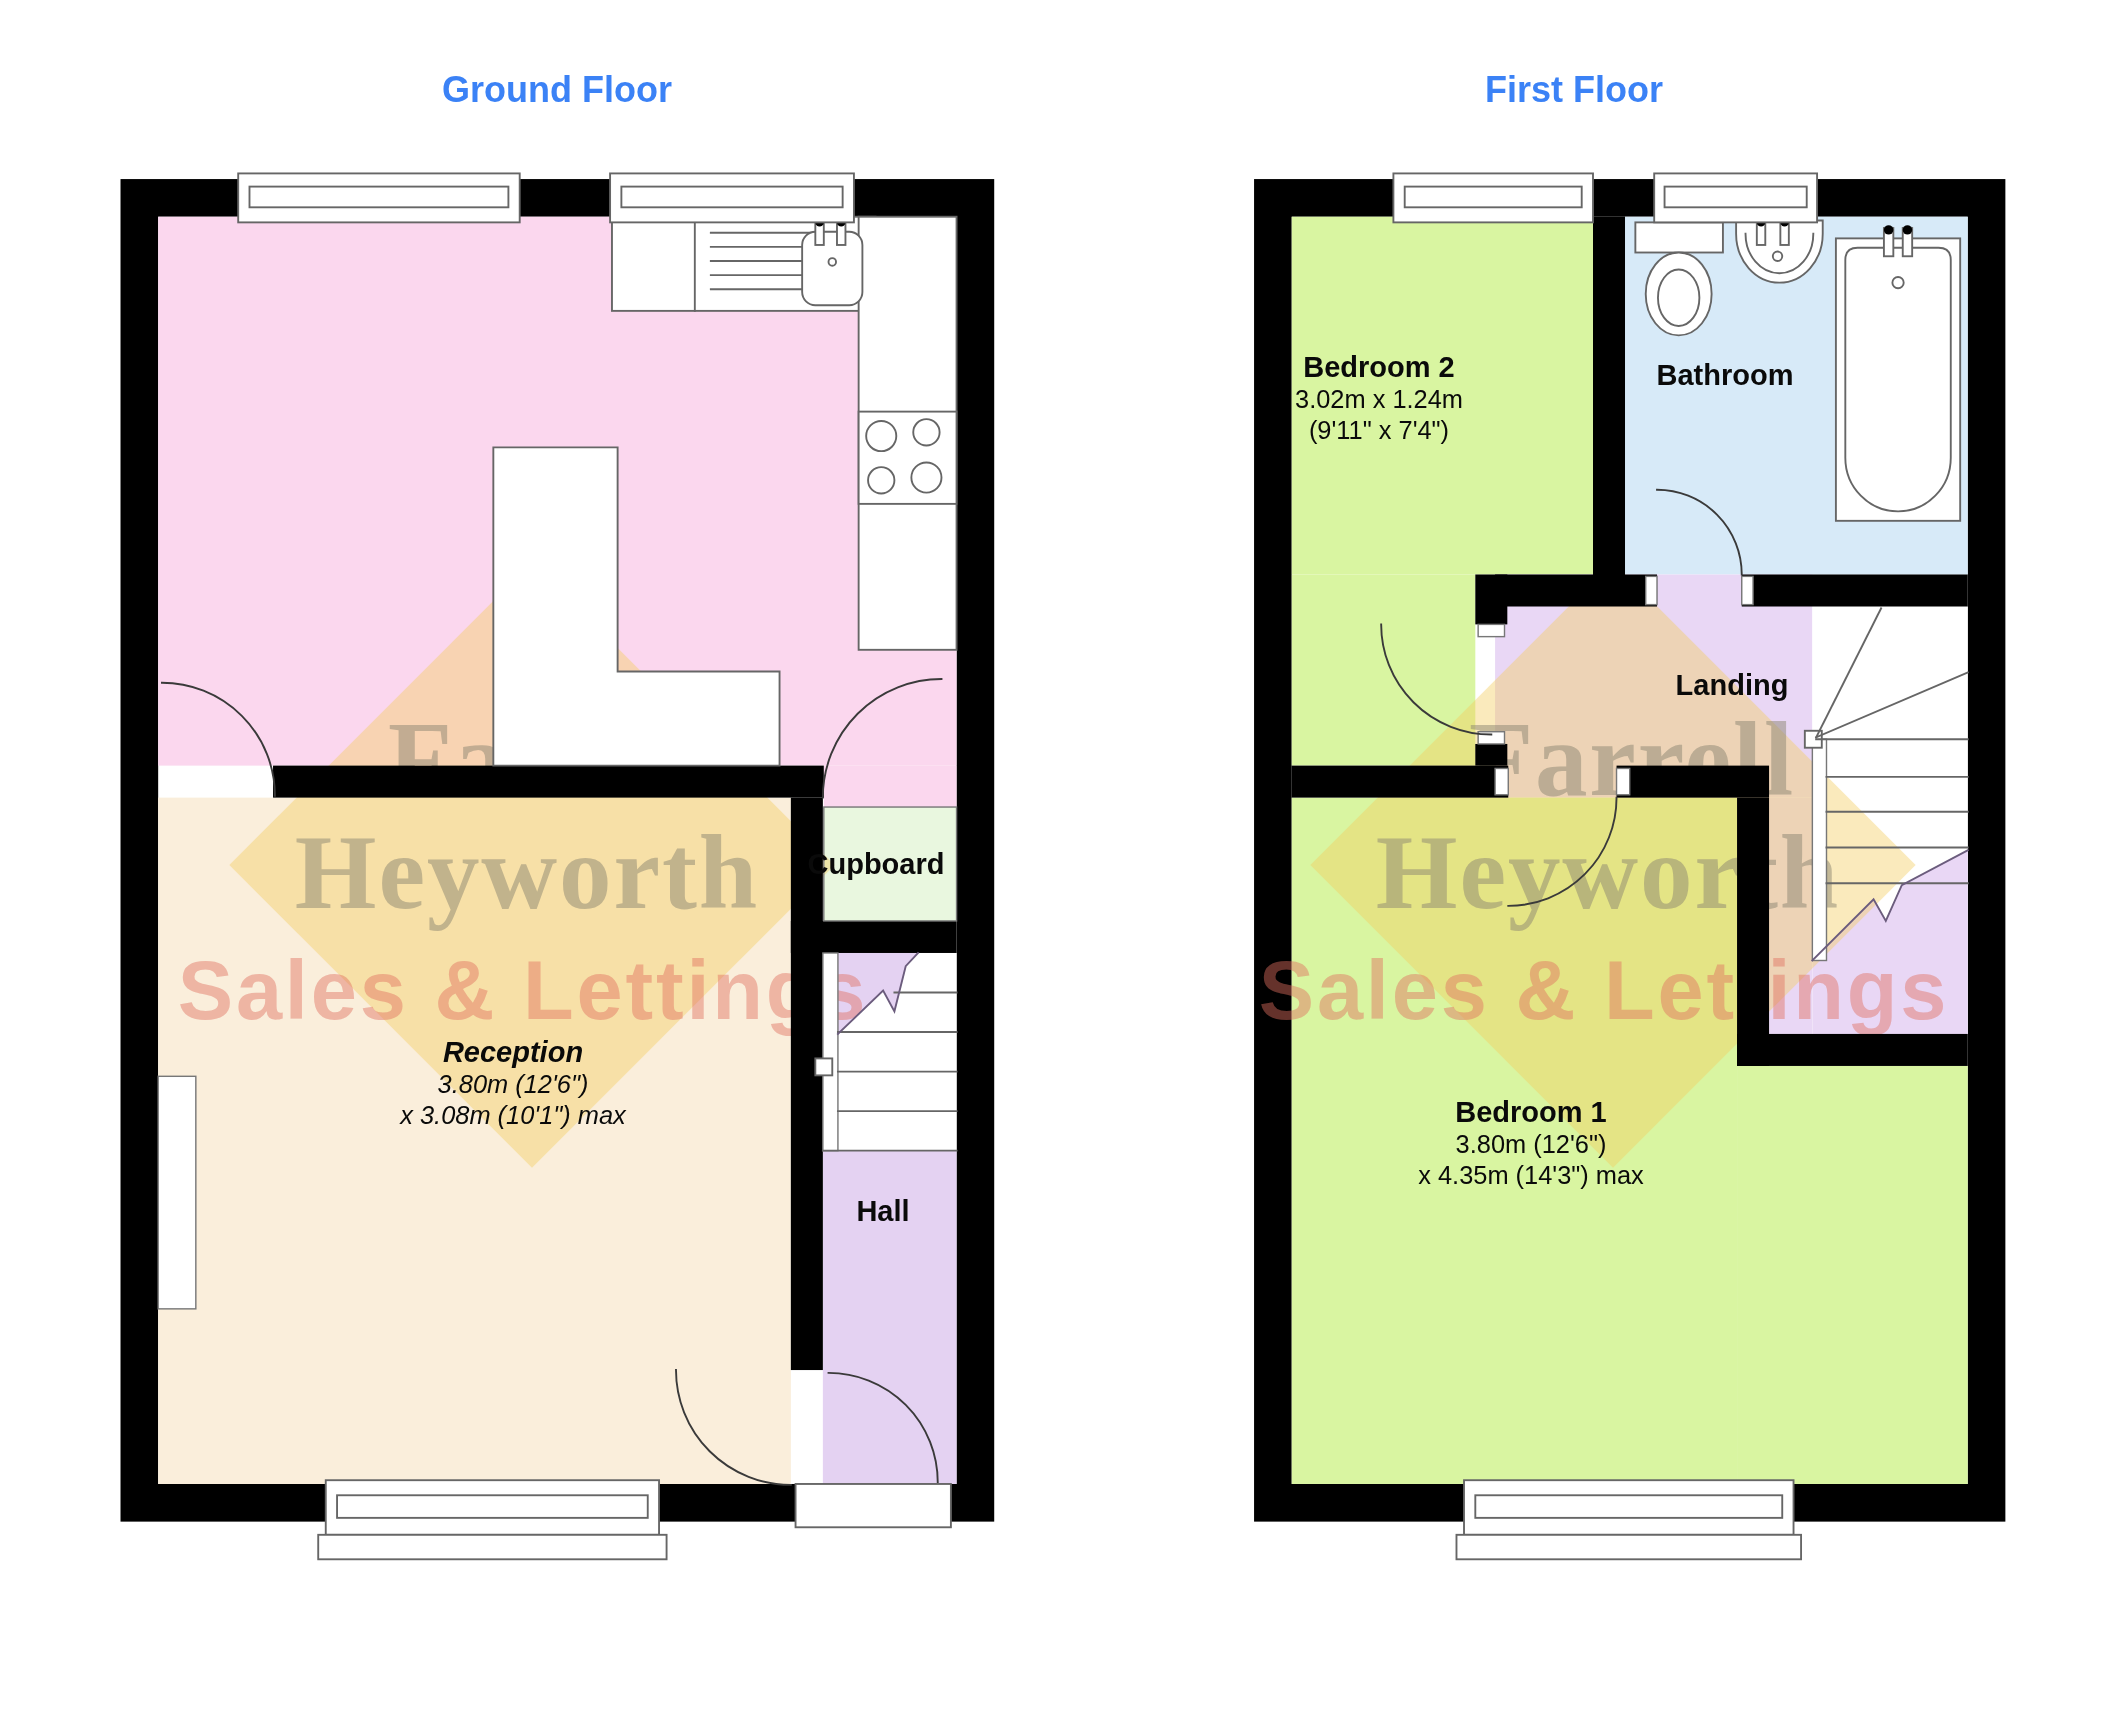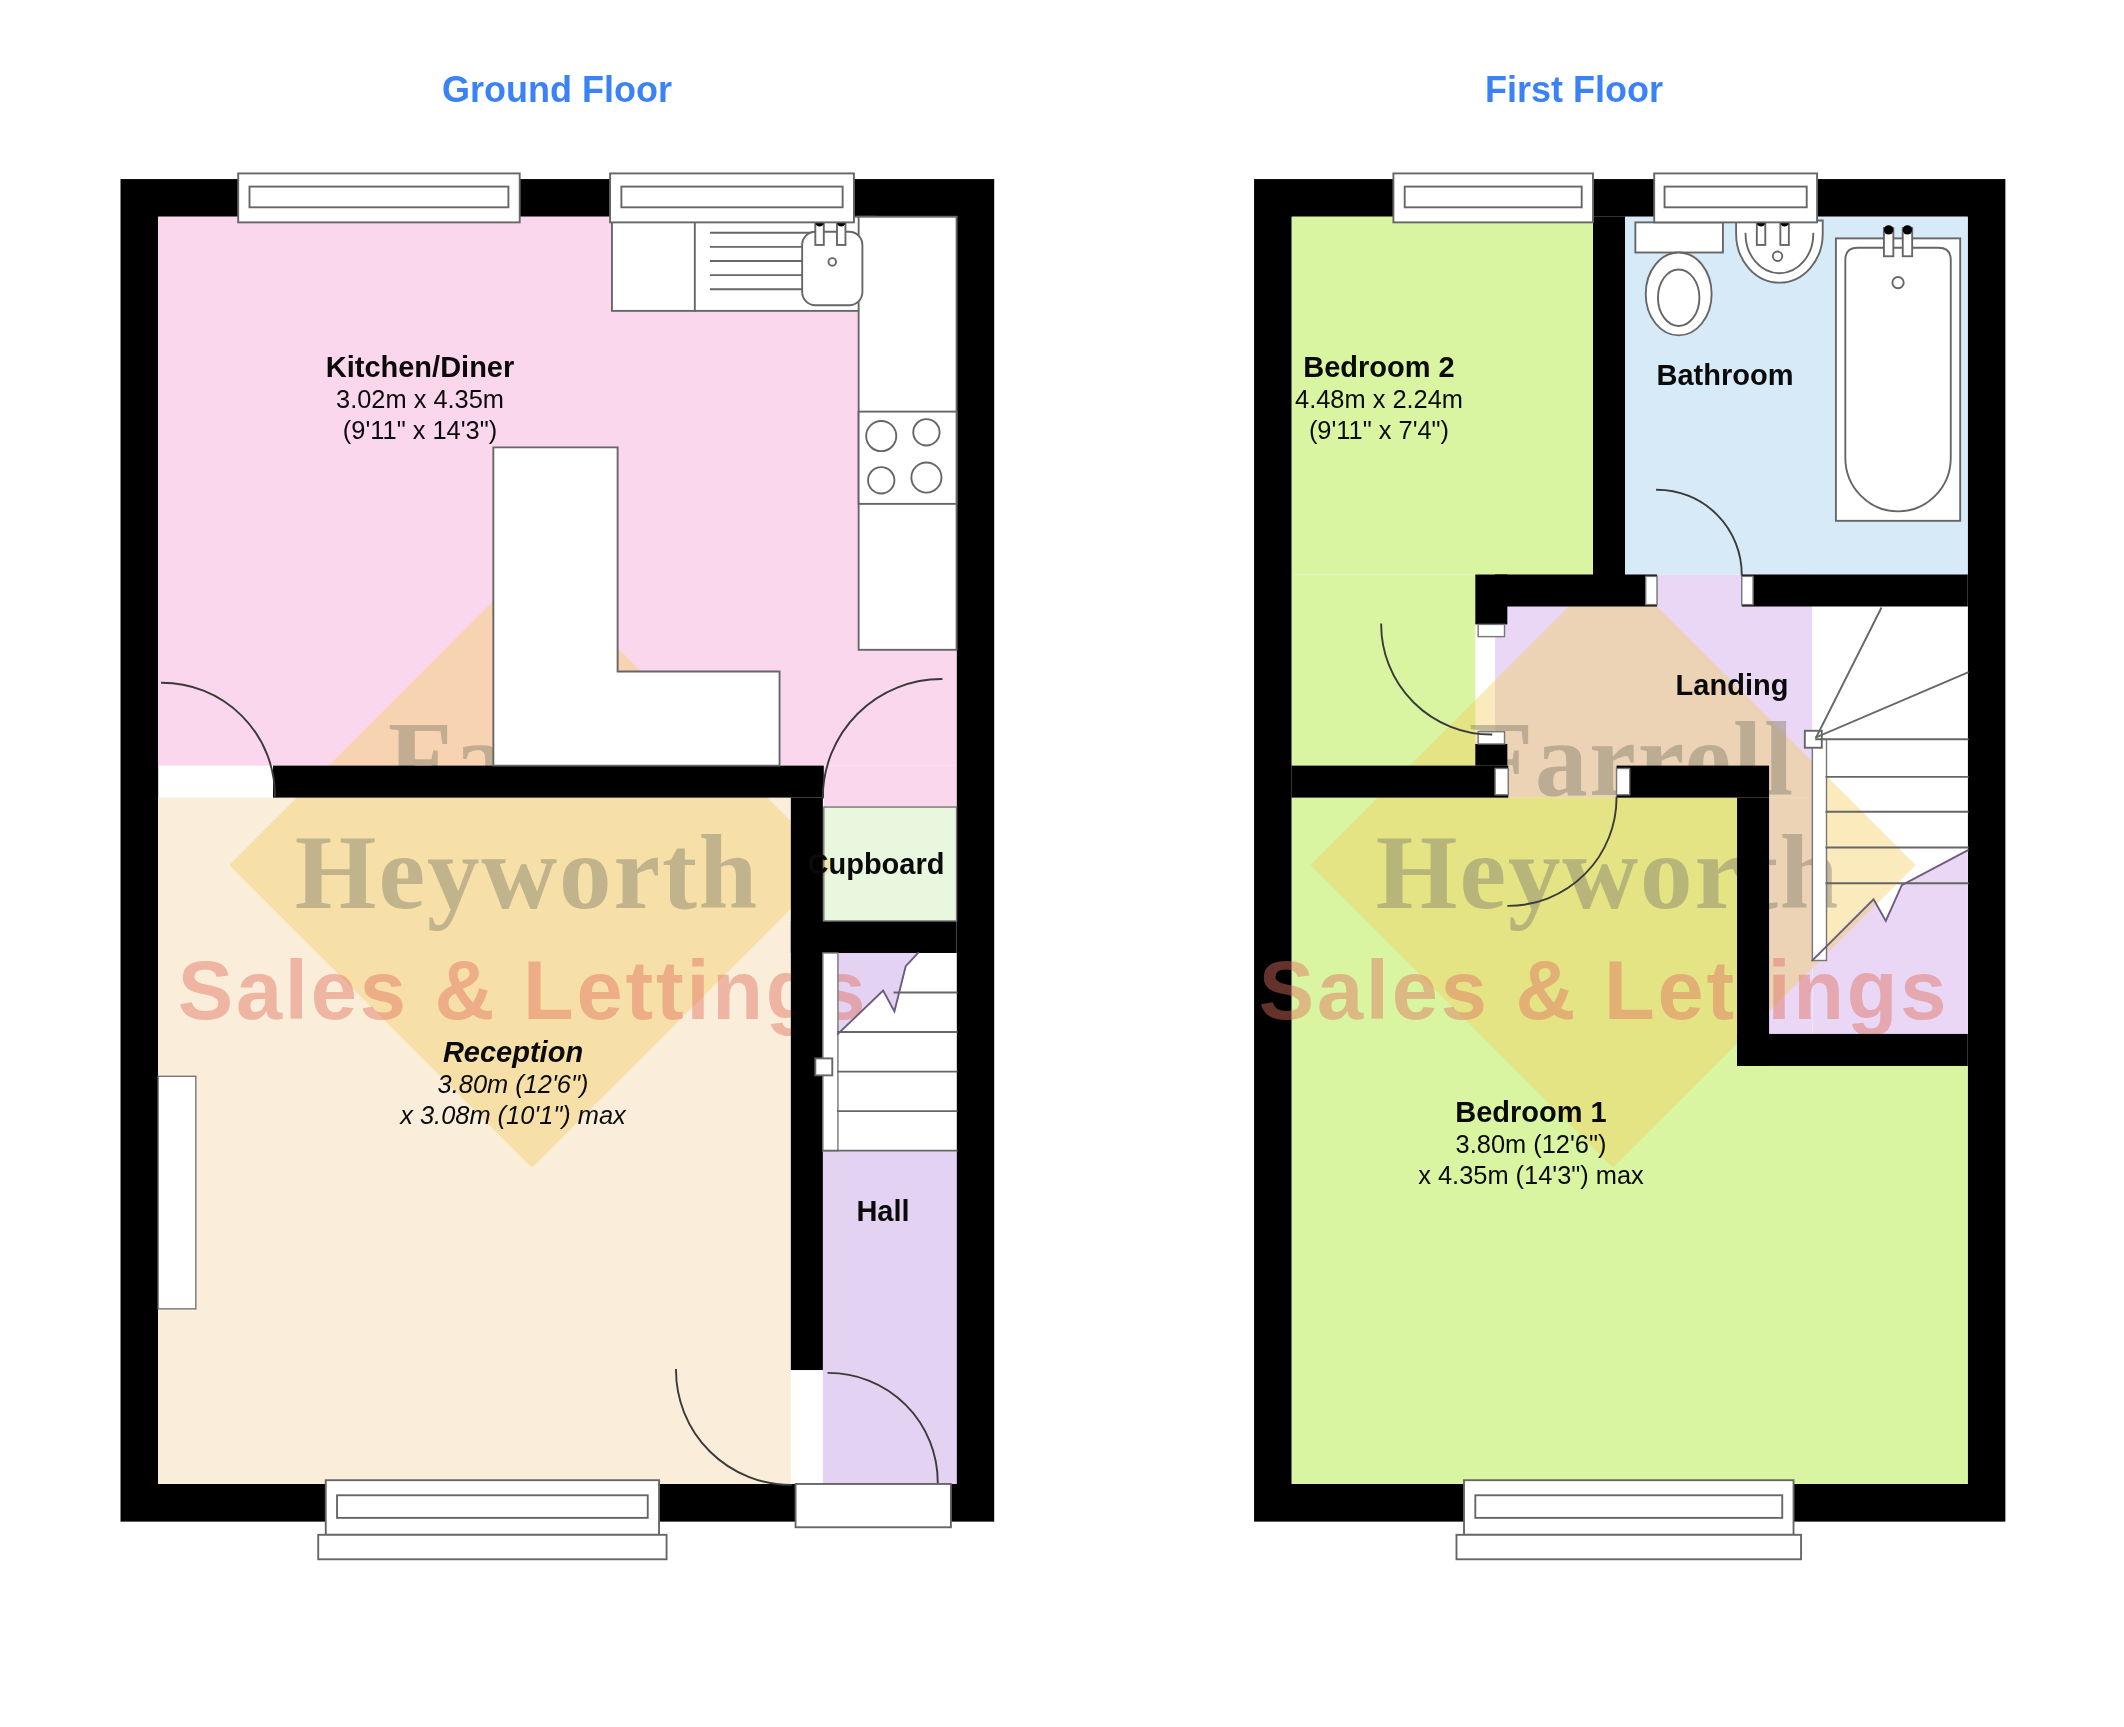--- a/index.html
+++ b/index.html
@@ -237,43 +237,38 @@
         <path d="M1467,663 A117,117 0 0 0 1584,780"></path>
         <path d="M1717,847 A115,115 0 0 1 1602,962"></path>
       </g>
     </g>
   </svg>
 
   <div class="layer">
     <div class="floor-title" style="left:557px;top:90px;">Ground Floor</div>
     <div class="floor-title" style="left:1574px;top:90px;">First Floor</div>
 
-    <div class="label" style="left:420px;top:398px;">
-      <div class="room-name">Kitchen/Diner</div>
-      <div class="room-dim">3.02m x 4.35m</div>
-      <div class="room-dim">(9'11" x 14'3")</div>
-    </div>
 
     <div class="label" style="left:513px;top:1083px;font-style:italic;">
       <div class="room-name">Reception</div>
       <div class="room-dim">3.80m (12'6")</div>
       <div class="room-dim">x 3.08m (10'1") max</div>
     </div>
 
     <div class="label" style="left:876px;top:824px;margin-top:40px;">
       <div class="room-name">Cupboard</div>
     </div>
 
     <div class="label" style="left:883px;top:1211px;">
       <div class="room-name">Hall</div>
     </div>
 
     <div class="label" style="left:1379px;top:398px;">
       <div class="room-name">Bedroom 2</div>
-      <div class="room-dim">4.48m x 2.24m</div>
+      <div class="room-dim">3.02m x 1.24m</div>
       <div class="room-dim">(9'11" x 7'4")</div>
     </div>
 
     <div class="label" style="left:1725px;top:375px;">
       <div class="room-name">Bathroom</div>
     </div>
 
     <div class="label" style="left:1700px;top:685px;margin-left:32px;">
       <div class="room-name">Landing</div>
     </div>

